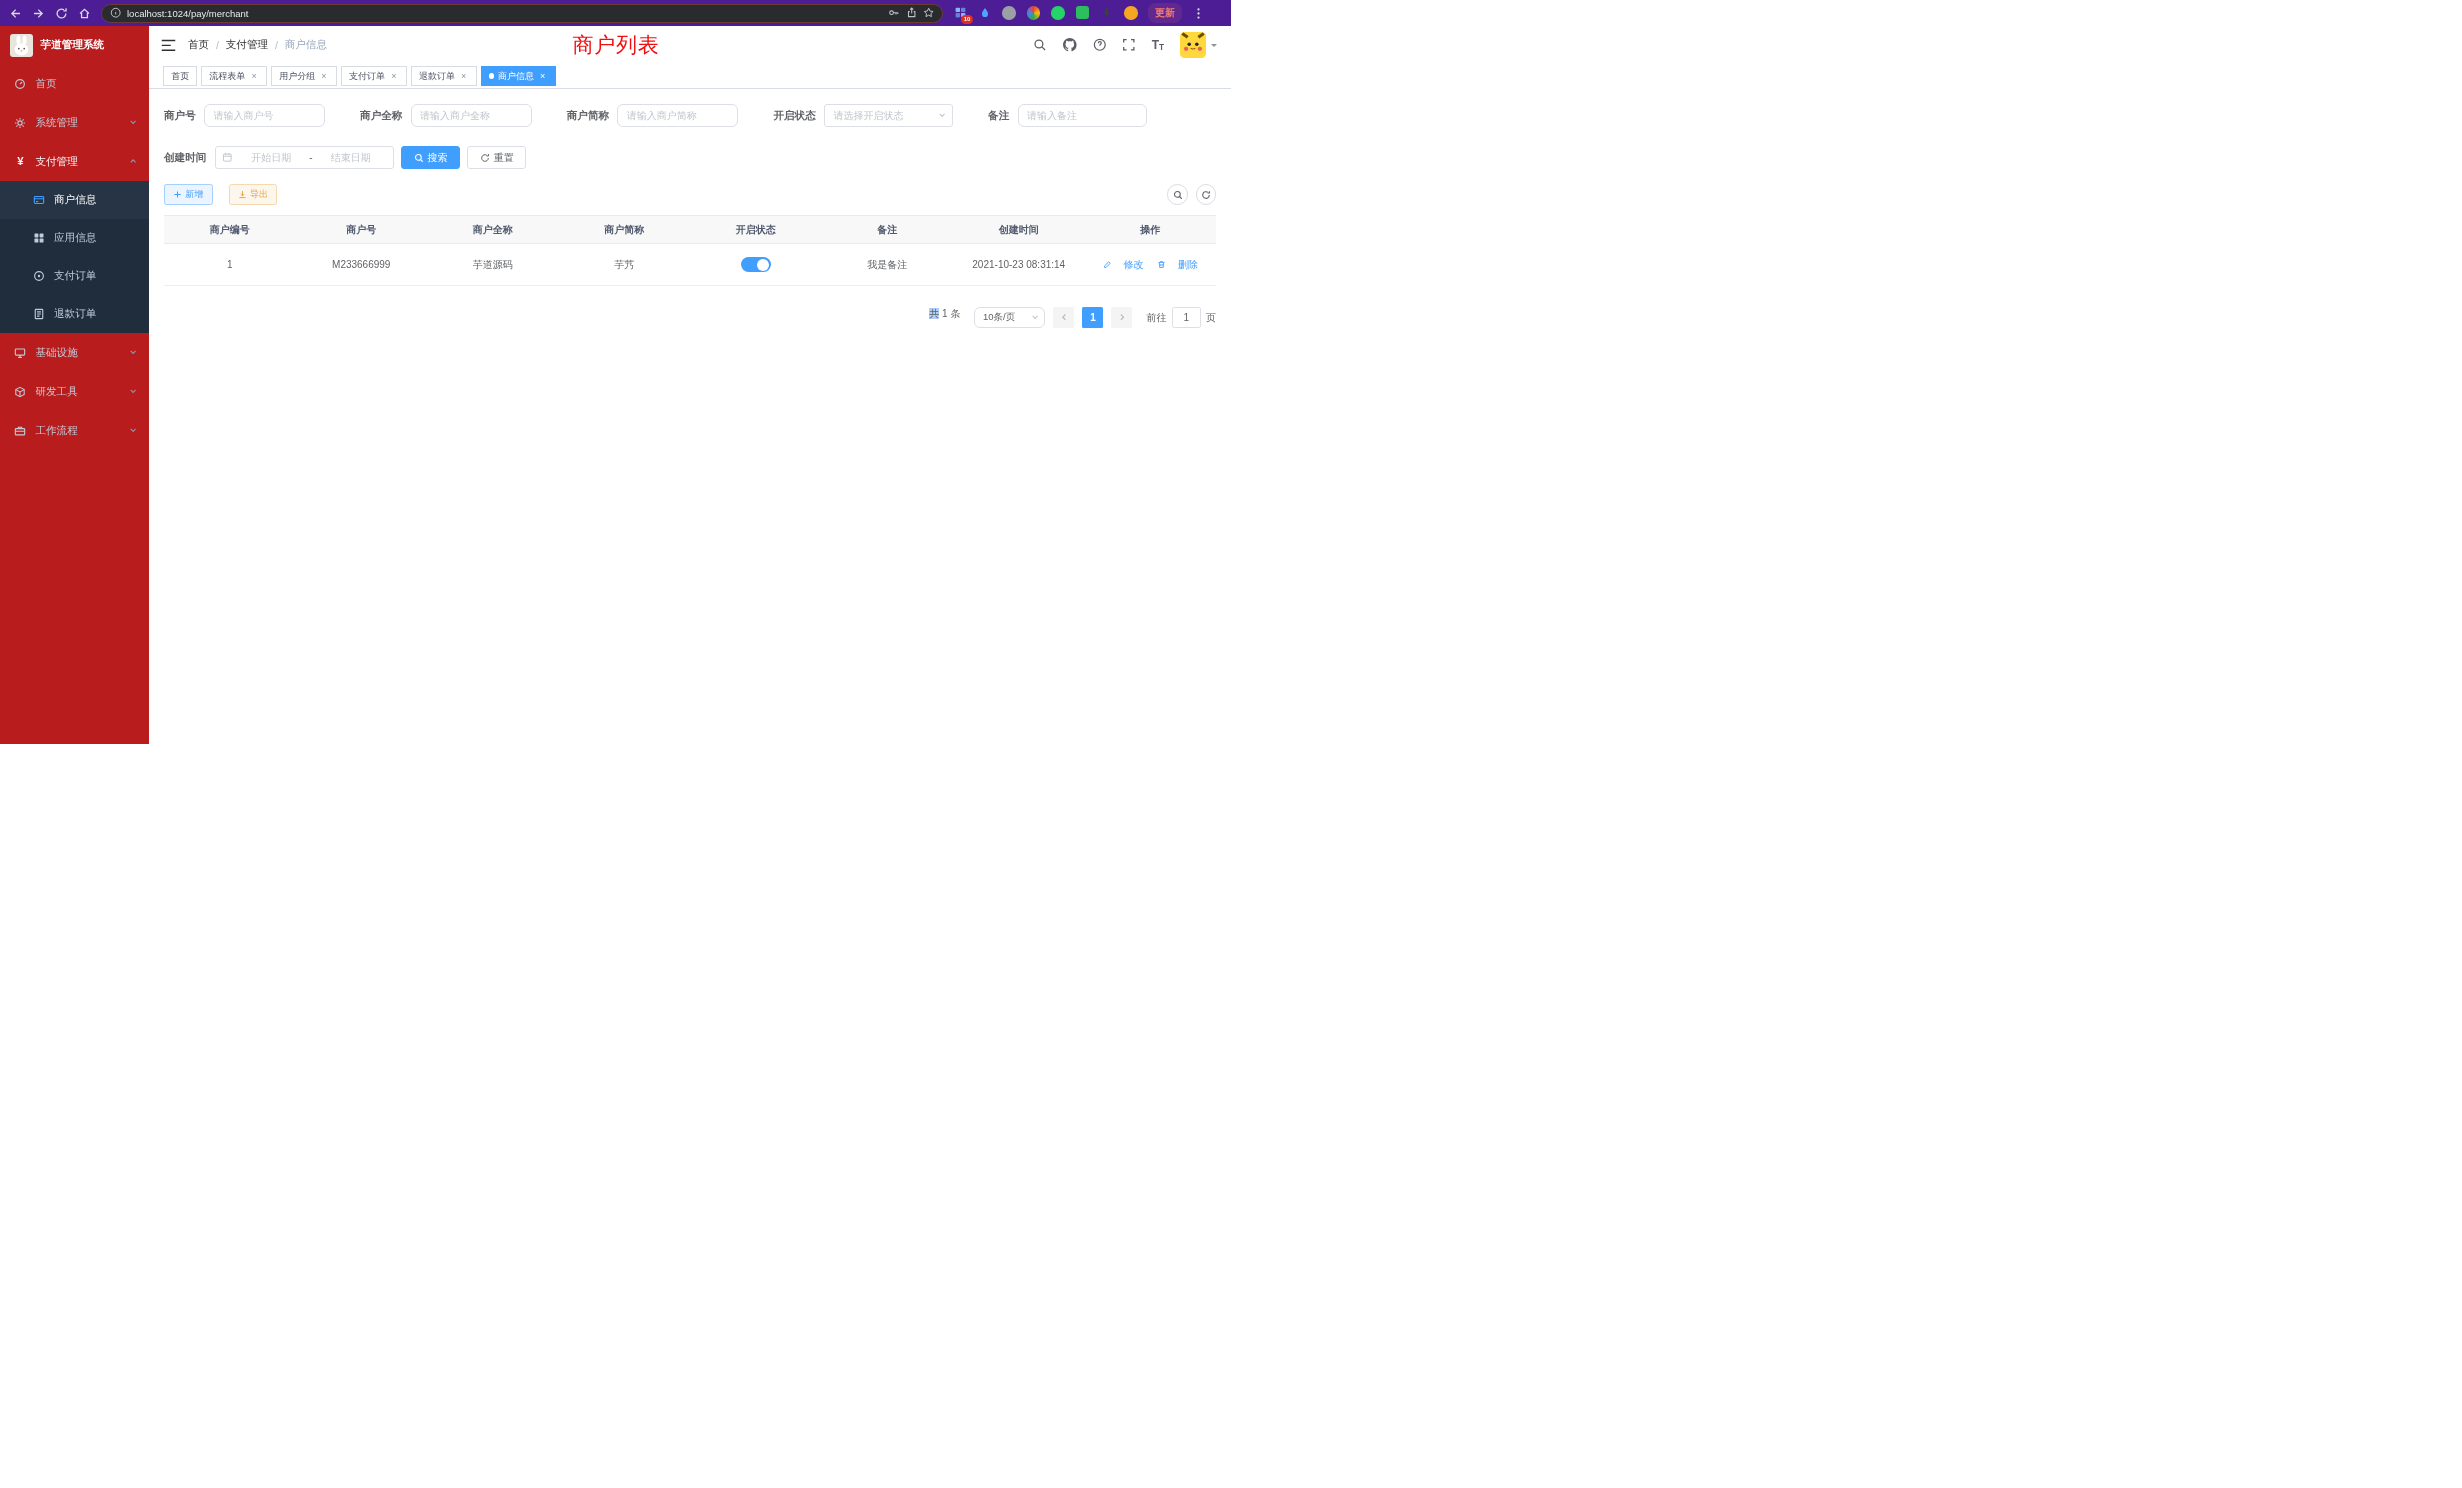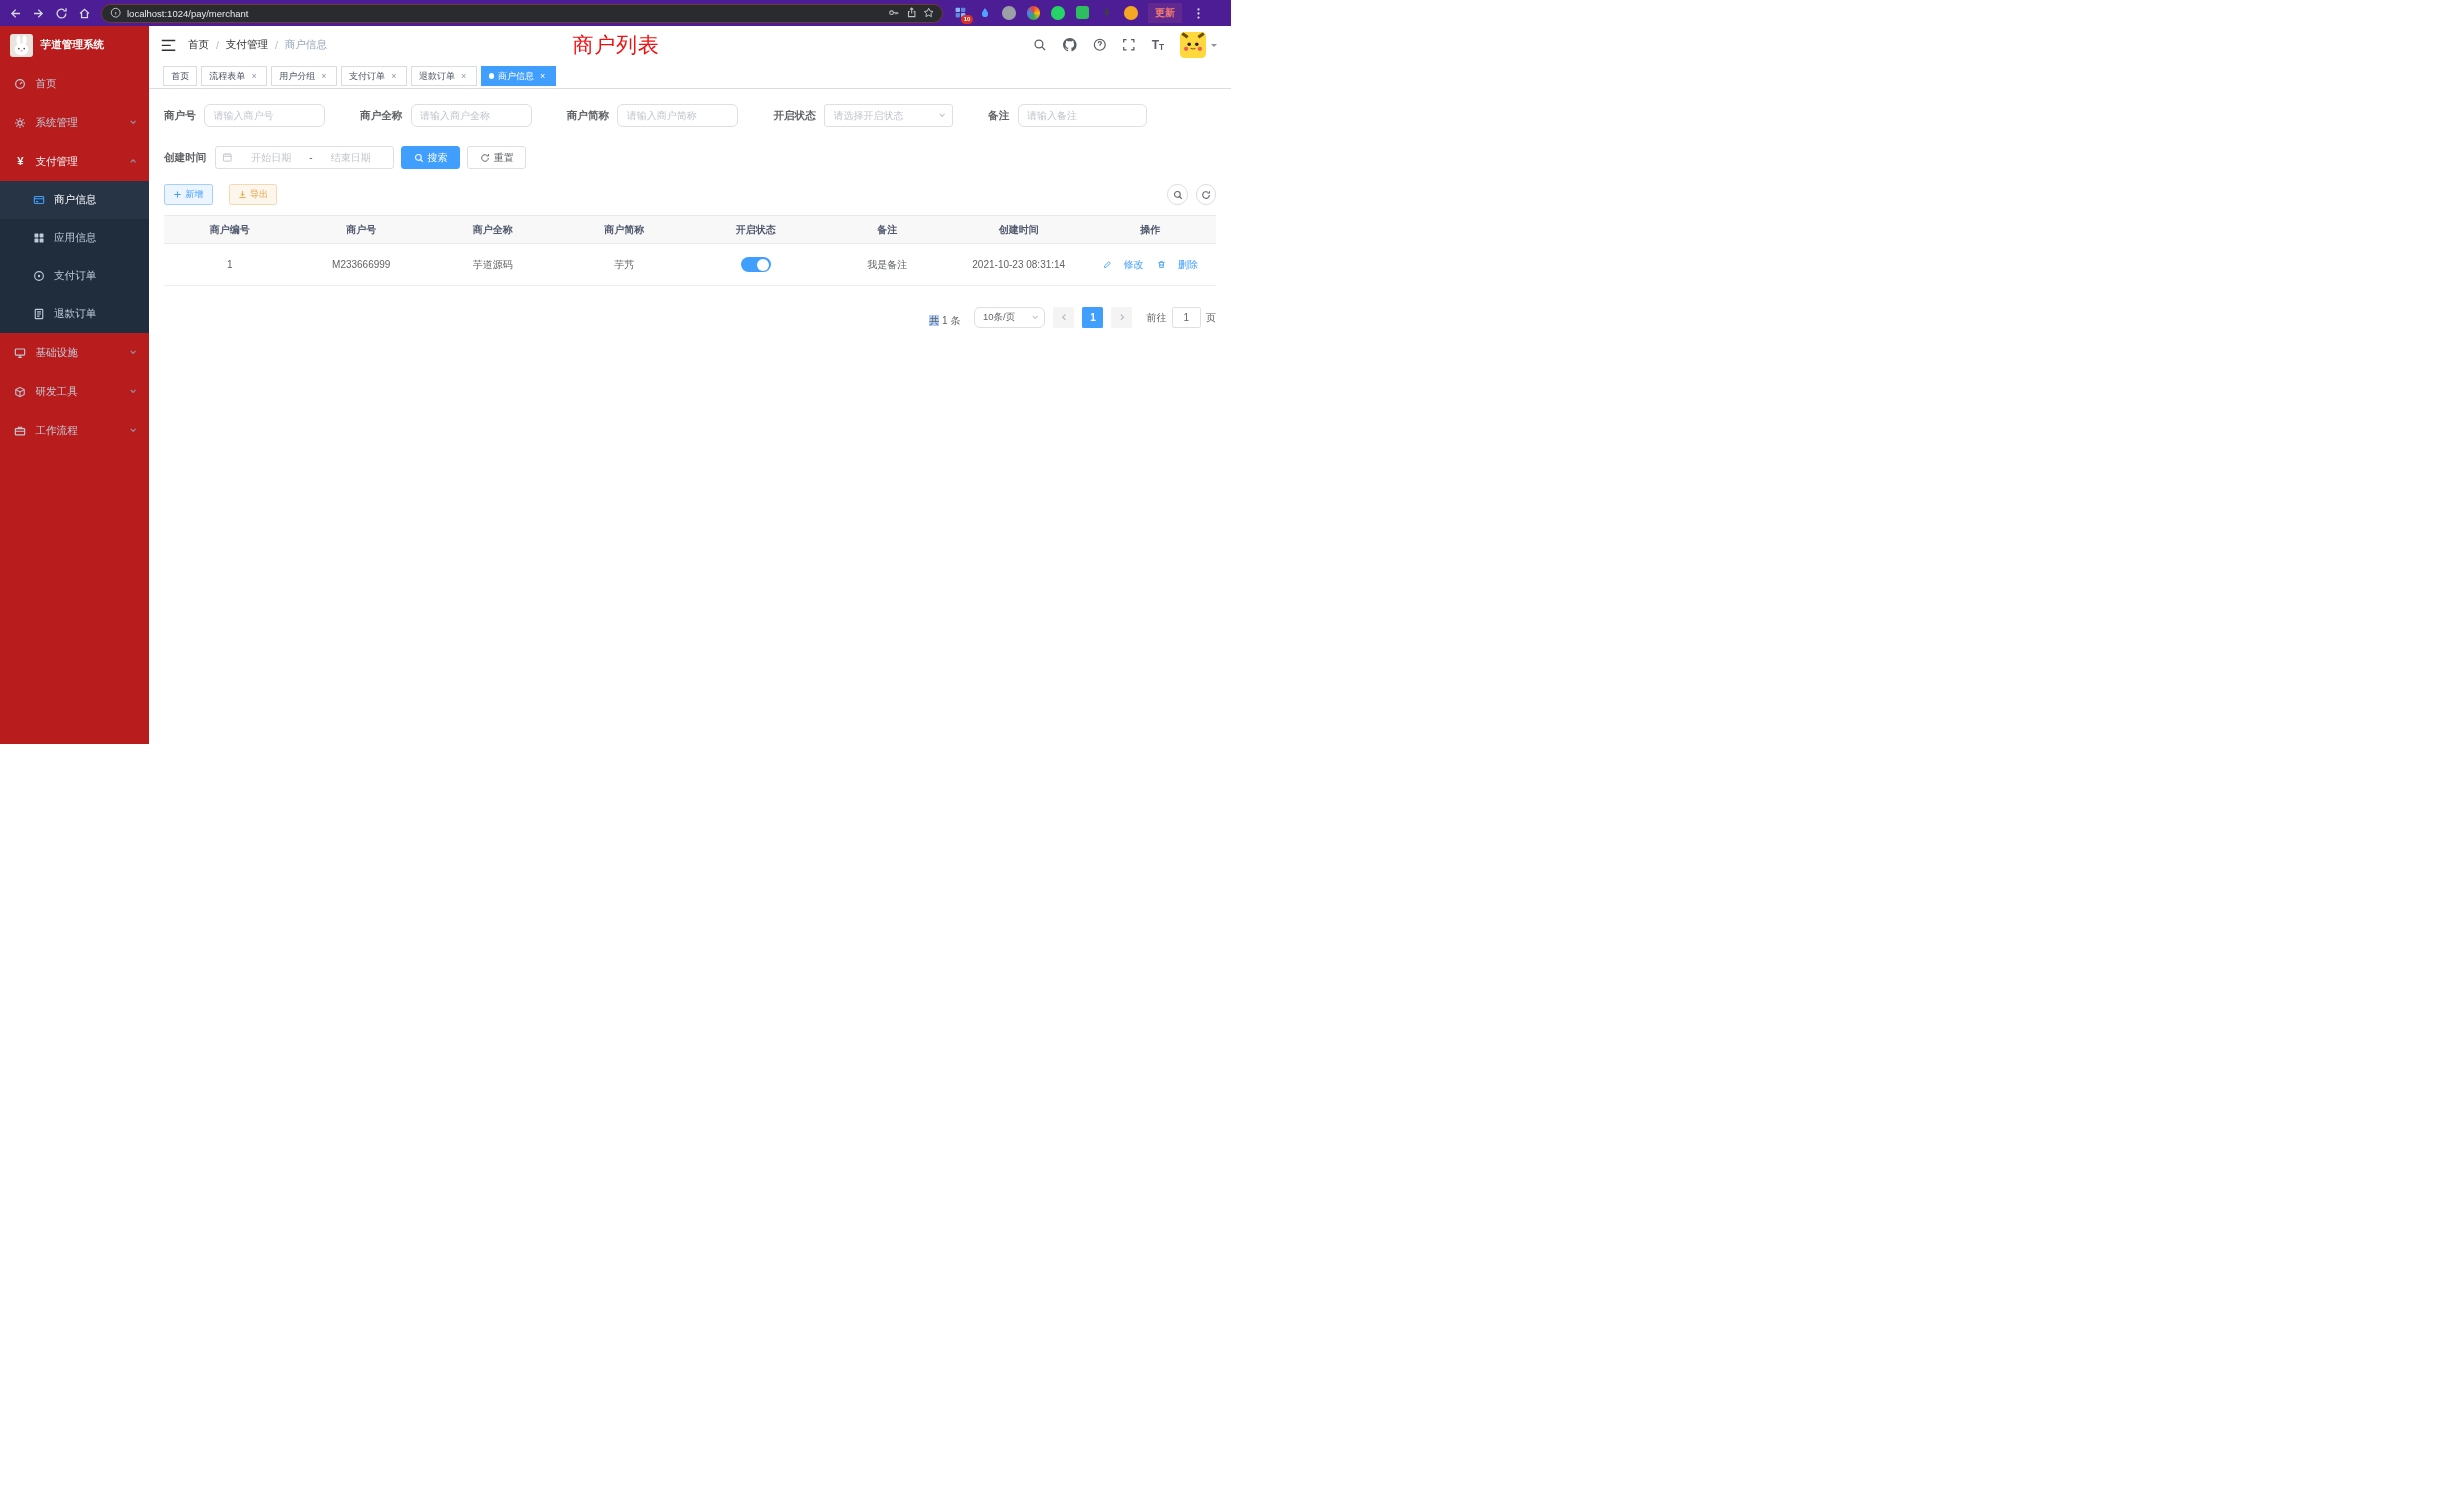--- a/index.html
+++ b/index.html
@@ -12,21 +12,21 @@
   .bicon { width:13px; height:13px; color:#d6d9dd; flex:none; cursor:pointer; }
   .bicon svg, .url-ico svg, .micon svg, .nicon svg { width:100%; height:100%; }
   .urlbar { flex:1; max-width:842px; height:19px; border-radius:10px; background:#2a2b2e; border:1.5px solid #6e3a33; display:flex; align-items:center; gap:6px; padding:0 7.6px; min-width:0; }
   .url-text { color:#e8eaed; font-size:9.5px; white-space:nowrap; }
   .url-spacer { flex:1; }
   .url-ico { width:11.4px; height:11.4px; color:#bdc1c6; flex:none; cursor:pointer; }
   .ext { width:14.4px; height:14.4px; position:relative; flex:none; display:flex; align-items:center; justify-content:center; cursor:pointer; }
   .ext-badge { position:absolute; bottom:-3.8px; right:-5.3px; background:#d93025; color:#fff; font-size:6px; line-height:1; padding:1.5px 2.3px; border-radius:4.5px; font-weight:700; }
   .dot-ico { width:13.6px; height:13.6px; border-radius:50%; }
   .sq-ico { width:13px; height:13px; border-radius:3px; }
-  .update-chip { color:#f07b72; font-size:10px; font-weight:700; background:rgba(240,123,114,.13); padding:3px 6.8px; border-radius:0; white-space:nowrap; cursor:pointer; }
+  .update-chip { color:#f07b72; font-size:10px; font-weight:700; background:rgba(240,123,114,.13); padding:3px 6.8px; border-radius:8px; white-space:nowrap; cursor:pointer; }
 
   
   .app { display:flex; height:719px; }
 
   
   .sidebar { width:149px; background:#b91c1c; flex:none; overflow:hidden; }
   .logo-row { height:38px; display:flex; align-items:center; gap:7.6px; padding:0 10px; cursor:pointer; }
   .logo-avatar { width:23px; height:23px; border-radius:3px; overflow:hidden; flex:none; }
   .app-title { color:#fff; font-size:10.6px; font-weight:700; white-space:nowrap; }
   .m-item { height:39px; display:flex; align-items:center; gap:9px; padding:0 11.4px 0 14.4px; color:#bfcbd9; font-size:10.6px; cursor:pointer; }
@@ -100,21 +100,21 @@
   table { width:100%; border-collapse:collapse; table-layout:fixed; }
   thead th { background:#f8f8f9; font-size:10px; color:#515a6e; font-weight:700; height:28px; text-align:center; border-top:0.8px solid #e8eaec; border-bottom:0.8px solid #e8eaec; }
   tbody td { height:42px; font-size:10px; color:#606266; text-align:center; border-bottom:0.8px solid #ebeef5; }
   .switch { width:30px; height:15px; border-radius:7.6px; background:#409EFF; position:relative; display:inline-block; vertical-align:middle; cursor:pointer; }
   .switch::after { content:""; position:absolute; right:1.5px; top:1.5px; width:12px; height:12px; border-radius:50%; background:#fff; }
   .op-link { color:#409EFF; font-size:10px; display:inline-flex; align-items:center; gap:12px; cursor:pointer; }
   .op-link + .op-link { margin-left:10.6px; }
   .op-ico { width:9px; height:9px; }
 
   
-  .pagination { display:flex; align-items:flex-end; justify-content:flex-end; margin-top:21px; font-size:10px; color:#606266; gap:8px; }
+  .pagination { display:flex; align-items:flex-start; justify-content:flex-end; margin-top:21px; font-size:10px; color:#606266; gap:8px; }
   .total { margin-right:6px; }
   .hl { background:#aecdf8; }
   .size-sel { width:71px; height:21px; border:0.8px solid #dcdfe6; border-radius:6px; display:flex; align-items:center; padding:0 5.3px 0 7.6px; color:#606266; font-size:9.5px; cursor:pointer; background:#fff; }
   .pg-btn { min-width:21px; height:21px; background:#f4f4f5; border-radius:1.5px; display:flex; align-items:center; justify-content:center; color:#b6bac1; cursor:pointer; }
   .pg-btn svg { width:8.3px; height:8.3px; }
   .pg-cur { min-width:21px; height:21px; background:#409EFF; color:#fff; border-radius:1.5px; display:flex; align-items:center; justify-content:center; font-weight:600; cursor:pointer; }
   .goto { display:flex; align-items:center; gap:5.3px; margin-left:6px; }
   .goto-input { width:29px; height:21px; border:0.8px solid #dcdfe6; border-radius:2.3px; text-align:center; font-size:10px; color:#606266; outline:none; font-family:inherit; }
 </style>
 </head>

